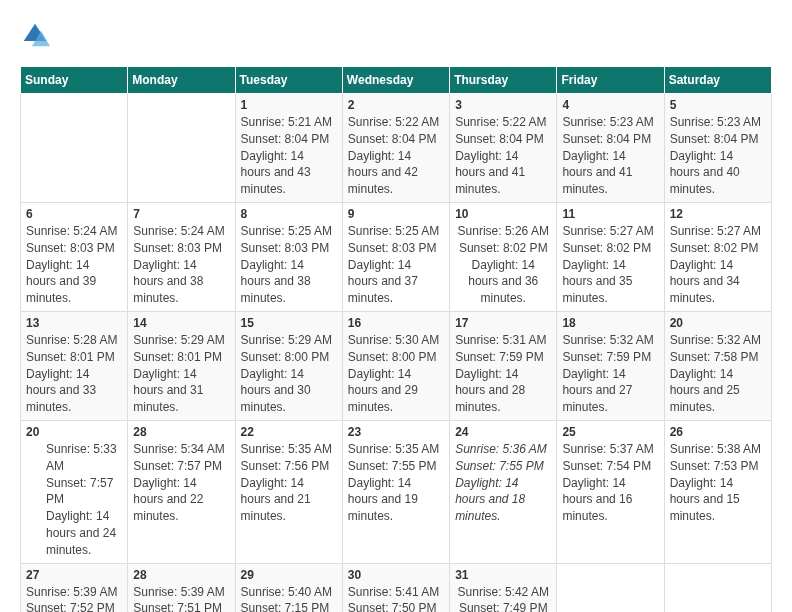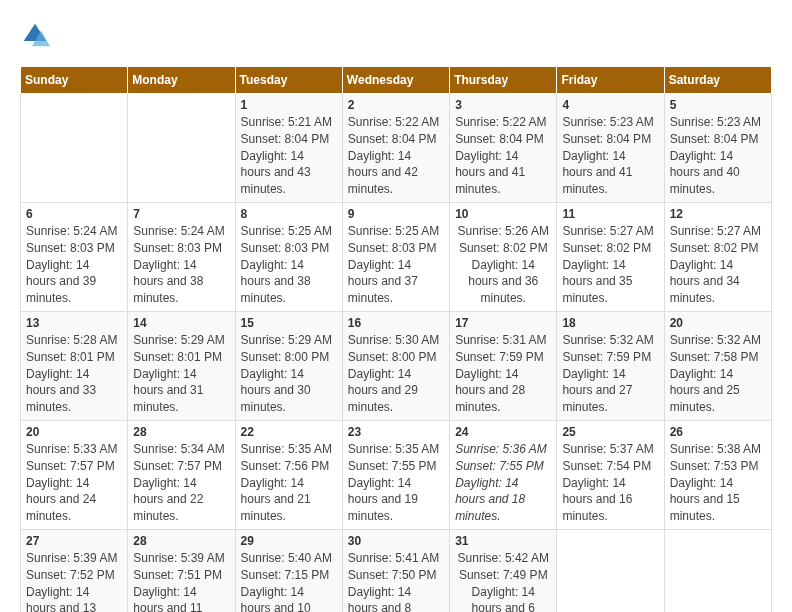--- a/index.html
+++ b/index.html
@@ -45,21 +45,21 @@
     .subtitle {
       font-size: 14px;
       color: #555;
     }
     table {
       width: 100%;
       border-collapse: collapse;
       table-layout: fixed;
     }
     thead tr th {
-      background: #a16207;
+      background: #0f766e;
       color: #fff;
       font-size: 12px;
       font-weight: bold;
       padding: 6px 4px;
       text-align: left;
       border: 1px solid #fff;
     }
     tbody tr td {
       border: 1px solid #ddd;
       vertical-align: top;
@@ -239,21 +239,21 @@
         <td>
           <span class="day-num">20</span>
           <div class="day-info" style="white-space: pre-line;">Sunrise: 5:32 AM
 Sunset: 7:58 PM
 Daylight: 14 hours and 25 minutes.</div>
         </td>
       </tr>
       <tr>
         <td>
           <span class="day-num">20</span>
-          <div class="day-info" style="white-space: pre-line;">Sunrise: 5:33 AM
+          <div class="day-info" style="white-space: pre-line; margin-left: 20px;">Sunrise: 5:33 AM
 Sunset: 7:57 PM
 Daylight: 14 hours and 24 minutes.</div>
         </td>
         <td>
           <span class="day-num">28</span>
           <div class="day-info" style="white-space: pre-line;">Sunrise: 5:34 AM
 Sunset: 7:57 PM
 Daylight: 14 hours and 22 minutes.</div>
         </td>
         <td>

